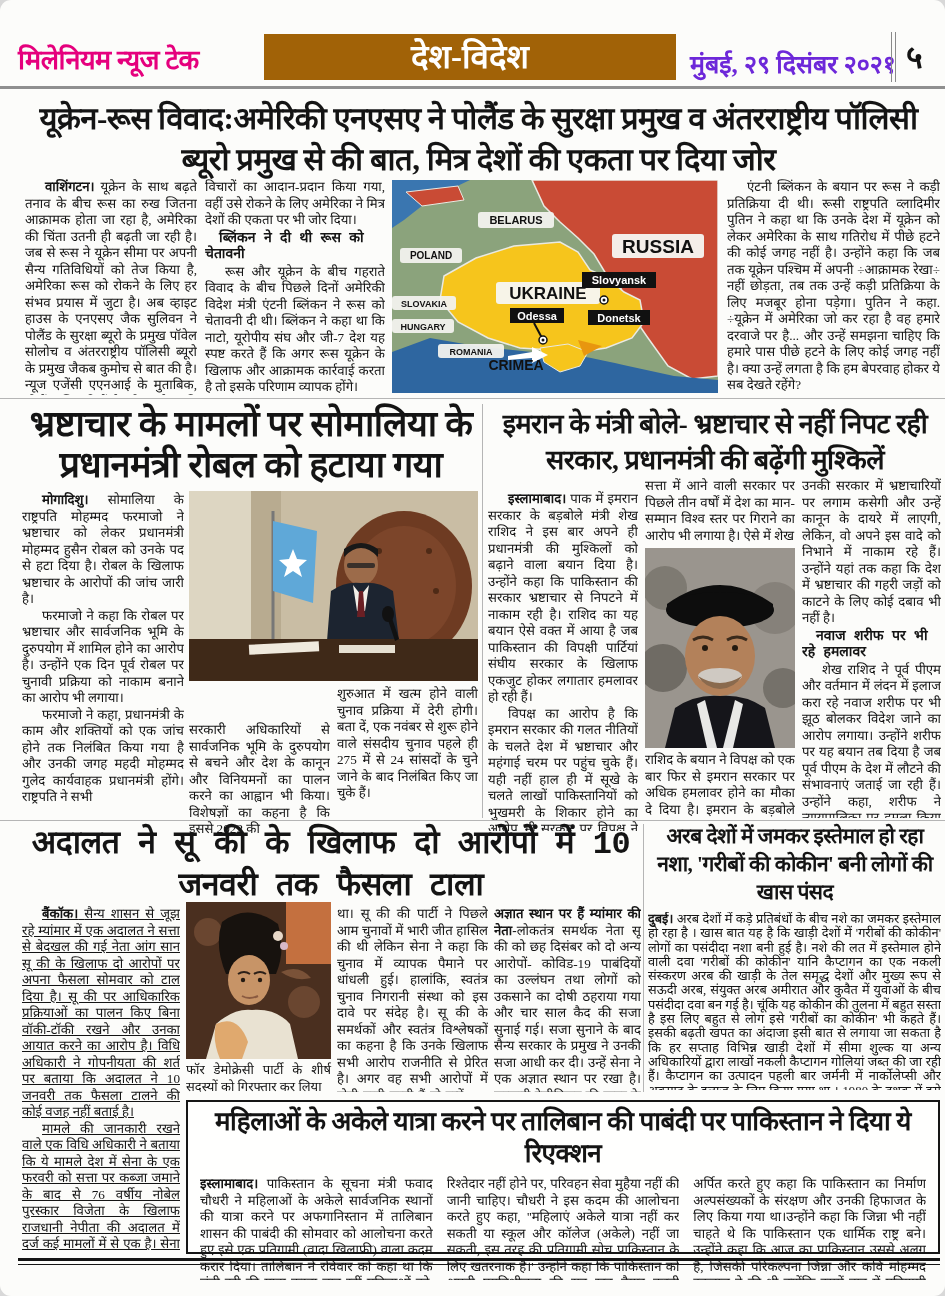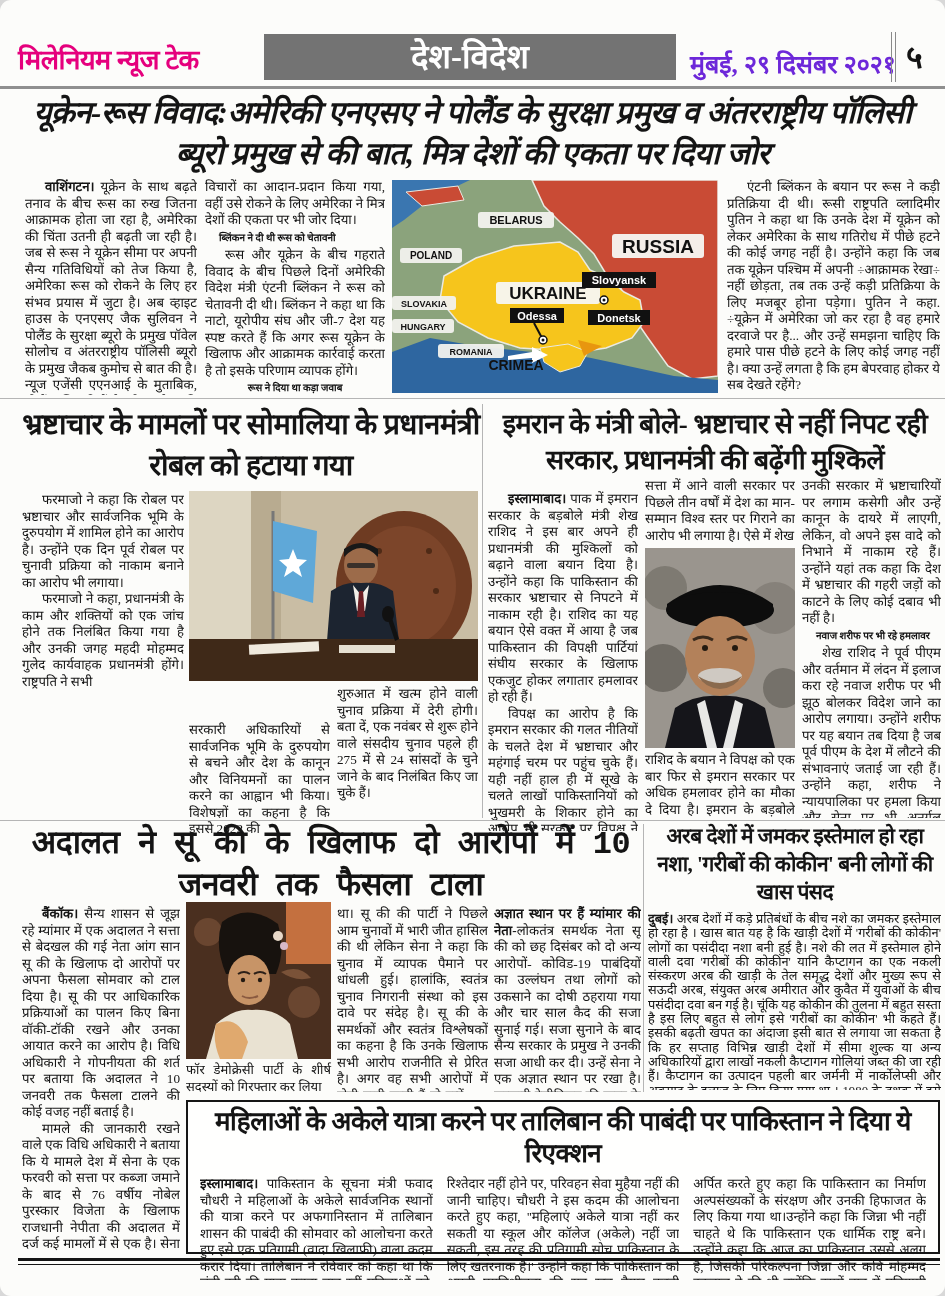--- a/index.html
+++ b/index.html
@@ -2,46 +2,46 @@
 <html><head>
 <meta charset="utf-8">
 <style>
   html,body{margin:0;padding:0;background:#d8d8d8;}
   .page{position:relative;width:945px;height:1296px;margin:0 auto;background:#fcfcfa;
         font-family:"Liberation Serif","DejaVu Serif",serif;color:#141414;overflow:hidden;border-radius:11px;}
   .abs{position:absolute;}
 
   
   .brand{font-size:27px;font-weight:bold;color:#e5007d;letter-spacing:-0.5px;white-space:nowrap;}
-  .section-box{background:#737373;color:#fff;text-align:center;font-weight:bold;font-size:33px;line-height:46px;}
+  .section-box{background:#a16207;color:#fff;text-align:center;font-weight:bold;font-size:33px;line-height:46px;}
   .edition-date{color:#6d28d9;font-weight:bold;font-size:25px;text-align:left;white-space:nowrap;}
   .pagenum{font-size:32px;font-weight:bold;}
   .vline{width:3px;border-left:1px solid #8a8a8a;border-right:1px solid #8a8a8a;}
 
   
   .rule-gray-thick{border-top:3px solid #8f8f8f;}
   .rule-gray{border-top:1px solid #b5b5b5;}
   .vdiv{border-left:1px solid #b5b5b5;width:0;}
   .rule-black-double{border-top:3px solid #151515;border-bottom:1px solid #151515;height:3px;}
 
   
   .hl{font-weight:bold;text-align:center;letter-spacing:-0.5px;}
   .hl-xl{font-size:31px;line-height:41px;}
-  .hl-lg{font-size:29px;line-height:41px;}
+  .hl-lg{font-size:36px;line-height:41px;}
   .hl-md{font-size:27px;line-height:36px;}
   .hl-suu{font-size:32px;line-height:42px;}
   .hl-sm{font-size:21px;line-height:28px;}
   .hl-box{font-size:26px;line-height:32px;}
 
   
   .copy{font-size:13.2px;line-height:16.5px;text-align:justify;overflow:hidden;}
   .copy p{margin:0;text-indent:20px;}
   .copy p.noind{text-indent:0;}
   .copy .dl{font-weight:bold;}
-  .copy h4{margin:1px 0;font-size:10px;font-weight:bold;text-align:left;text-indent:14px;}
+  .copy h4{margin:1px 0;font-size:14px;font-weight:bold;text-align:left;text-indent:14px;font-family:Liberation Mono, monospace;}
   .copy-tight{font-size:12.8px;line-height:14.3px;text-align:justify;overflow:hidden;}
   .caption{font-size:13px;line-height:16.5px;text-align:justify;}
 
   
   .tbox{border:2px solid #161616;background:#fffffe;}
   .tbox-cols{display:flex;gap:14px;padding:4px 12px 0 12px;}
   .tbox-cols .copy{flex:1;height:104px;}
 
   svg text{font-family:"Liberation Sans","DejaVu Sans",sans-serif;}
 </style>
@@ -50,21 +50,21 @@
 
 <div class="page">
 
   <div class="abs brand" style="left:18px;top:40px;">मिलेनियम न्यूज टेक</div>
   <div class="abs section-box" style="left:264px;top:34px;width:412px;height:46px;">देश-विदेश</div>
   <div class="abs edition-date" style="left:690px;top:46px;width:190px;">मुंबई, २९ दिसंबर २०२१</div>
   <div class="abs vline" style="left:891px;top:32px;height:50px;"></div>
   <div class="abs pagenum" style="left:906px;top:34px;">५</div>
   <div class="abs rule-gray-thick" style="left:0;top:86px;width:945px;"></div>
 
-  <h1 class="abs hl hl-xl" style="left:25px;top:92px;width:895px;margin:0;font-style:italic;">यूक्रेन-रूस विवाद:अमेरिकी एनएसए ने पोलैंड के सुरक्षा प्रमुख व अंतरराष्ट्रीय पॉलिसी ब्यूरो प्रमुख से की बात, मित्र देशों की एकता पर दिया जोर</h1>
+  <h1 class="abs hl hl-xl" style="left:25px;top:92px;width:895px;margin:6px;">यूक्रेन-रूस विवाद:अमेरिकी एनएसए ने पोलैंड के सुरक्षा प्रमुख व अंतरराष्ट्रीय पॉलिसी ब्यूरो प्रमुख से की बात, मित्र देशों की एकता पर दिया जोर</h1>
 
   <div class="abs copy" style="left:25px;top:179px;width:172px;height:216px;">
     <p><b class="dl">वाशिंगटन।</b> <span>यूक्रेन के साथ बढ़ते तनाव के बीच रूस का रुख जितना आक्रामक होता जा रहा है, अमेरिका की चिंता उतनी ही बढ़ती जा रही है। जब से रूस ने यूक्रेन सीमा पर अपनी सैन्य गतिविधियों को तेज किया है, अमेरिका रूस को रोकने के लिए हर संभव प्रयास में जुटा है। अब व्हाइट हाउस के एनएसए जैक सुलिवन ने पोलैंड के सुरक्षा ब्यूरो के प्रमुख पॉवेल सोलोच व अंतरराष्ट्रीय पॉलिसी ब्यूरो के प्रमुख जैकब कुमोच से बात की है। न्यूज एजेंसी एएनआई के मुताबिक, तीनों अधिकारियों के बीच यूक्रेन की सीमा पर रूसी गतिविधियों पर</span></p>
   </div>
 
   <div class="abs copy" style="left:205px;top:179px;width:180px;height:216px;">
     <p class="noind">विचारों का आदान-प्रदान किया गया, वहीं उसे रोकने के लिए अमेरिका ने मित्र देशों की एकता पर भी जोर दिया।</p>
     <h4>ब्लिंकन ने दी थी रूस को चेतावनी</h4>
     <p>रूस और यूक्रेन के बीच गहराते विवाद के बीच पिछले दिनों अमेरिकी विदेश मंत्री एंटनी ब्लिंकन ने रूस को चेतावनी दी थी। ब्लिंकन ने कहा था कि नाटो, यूरोपीय संघ और जी-7 देश यह स्पष्ट करते हैं कि अगर रूस यूक्रेन के खिलाफ और आक्रामक कार्रवाई करता है तो इसके परिणाम व्यापक होंगे।</p>
     <h4 style="text-align:center;text-indent:0;">रूस ने दिया था कड़ा जवाब</h4>
@@ -124,20 +124,21 @@
 
   <div class="abs copy" style="left:727px;top:179px;width:213px;height:216px;">
     <p>एंटनी ब्लिंकन के बयान पर रूस ने कड़ी प्रतिक्रिया दी थी। रूसी राष्ट्रपति व्लादिमीर पुतिन ने कहा था  कि उनके देश में यूक्रेन को लेकर अमेरिका के साथ गतिरोध में पीछे हटने की कोई जगह नहीं है। उन्होंने कहा कि जब तक यूक्रेन पश्चिम में अपनी ÷आक्रामक रेखा÷ नहीं छोड़ता, तब तक उन्हें कड़ी प्रतिक्रिया के लिए मजबूर होना पड़ेगा। पुतिन ने कहा. ÷यूक्रेन में अमेरिका जो कर रहा है वह हमारे दरवाजे पर है... और उन्हें समझना चाहिए कि हमारे पास पीछे हटने के लिए कोई जगह नहीं है। क्या उन्हें लगता है कि हम बेपरवाह होकर ये सब देखते रहेंगे?</p>
   </div>
 
   <div class="abs rule-gray" style="left:0;top:398px;width:945px;"></div>
 
   <h2 class="abs hl hl-lg" style="left:22px;top:404px;width:458px;margin:0;">भ्रष्टाचार के मामलों पर सोमालिया के प्रधानमंत्री रोबल को हटाया गया</h2>
 
   <div class="abs copy" style="left:22px;top:492px;width:162px;height:324px;">
+    <p><b class="dl">मोगादिशु।</b> <span>सोमालिया के राष्ट्रपति मोहम्मद फरमाजो ने भ्रष्टाचार को लेकर प्रधानमंत्री मोहम्मद हुसैन रोबल को उनके पद से हटा दिया है। रोबल के खिलाफ भ्रष्टाचार के आरोपों की जांच जारी है।</span></p>
     <p>फरमाजो ने कहा कि रोबल पर भ्रष्टाचार और सार्वजनिक भूमि के दुरुपयोग में शामिल होने का आरोप है। उन्होंने एक दिन पूर्व रोबल पर चुनावी प्रक्रिया को नाकाम बनाने का आरोप भी लगाया।</p>
     <p>फरमाजो ने कहा, प्रधानमंत्री के काम और शक्तियों को एक जांच होने तक निलंबित किया गया है और उनकी जगह महदी मोहम्मद गुलेद कार्यवाहक प्रधानमंत्री होंगे। राष्ट्रपति ने सभी</p>
   </div>
 
   <div class="abs" style="left:189px;top:491px;width:289px;height:190px;">
     <svg width="289" height="190" viewBox="0 0 289 190">
       <rect width="289" height="190" fill="#c9bda4"></rect>
       <rect x="0" y="0" width="62" height="150" fill="#ddd6c2"></rect>
       <rect x="62" y="0" width="30" height="150" fill="#b8ab90"></rect>
       <ellipse cx="215" cy="95" rx="68" ry="75" fill="#6e3b22"></ellipse>
@@ -215,21 +216,21 @@
   <div class="abs copy" style="left:802px;top:478px;width:139px;height:340px;">
     <p class="noind">उनकी सरकार में भ्रष्टाचारियों पर लगाम कसेगी और उन्हें कानून के दायरे में लाएगी, लेकिन, वो अपने इस वादे को निभाने में नाकाम रहे हैं। उन्होंने यहां तक कहा कि देश में भ्रष्टाचार की गहरी जड़ों को काटने के लिए कोई दबाव भी नहीं है।</p>
     <h4>नवाज शरीफ पर भी रहे हमलावर</h4>
     <p>शेख राशिद ने पूर्व पीएम और वर्तमान में लंदन में इलाज करा रहे नवाज शरीफ पर भी झूठ बोलकर विदेश जाने का आरोप लगाया। उन्होंने शरीफ पर यह बयान तब दिया है जब पूर्व पीएम के देश में लौटने की संभावनाएं जताई जा रही हैं। उन्होंने कहा, शरीफ ने न्यायपालिका पर हमला किया और सेना पर भी अनर्गल आरोप लगाए हैं।</p>
   </div>
 
   <div class="abs rule-gray" style="left:0;top:820px;width:945px;"></div>
 
   <h2 class="abs hl hl-suu" style="left:22px;top:824px;width:618px;margin:0;font-family:Liberation Mono, monospace;">अदालत ने सू की के खिलाफ दो आरोपों में 10 जनवरी तक फैसला टाला</h2>
 
-  <div class="abs copy" style="left:22px;top:906px;width:158px;height:346px;">
+  <div class="abs copy" style="left:22px;top:906px;width:158px;height:346px;text-decoration:underline;">
     <p><b class="dl">बैंकॉक।</b> <span>सैन्य शासन से जूझ रहे म्यांमार में एक अदालत ने सत्ता से बेदखल की गई नेता आंग सान सू की के खिलाफ दो आरोपों पर अपना फैसला सोमवार को टाल दिया है। सू की पर आधिकारिक प्रक्रियाओं का पालन किए बिना वॉकी-टॉकी रखने और उनका आयात करने का आरोप है। विधि अधिकारी ने गोपनीयता की शर्त पर बताया कि अदालत ने 10 जनवरी तक फैसला टालने की कोई वजह नहीं बताई है।</span></p>
     <p>मामले की जानकारी रखने वाले एक विधि अधिकारी ने बताया कि ये मामले देश में सेना के एक फरवरी को सत्ता पर कब्जा जमाने के बाद से 76 वर्षीय नोबेल पुरस्कार विजेता के खिलाफ राजधानी नेपीता की अदालत में दर्ज कई मामलों में से एक है। सेना ने सू की की निर्वाचित सरकार को सत्ता से हटा दिया था और उनकी नेशनल लीग</p>
   </div>
 
   <div class="abs" style="left:186px;top:902px;width:145px;height:157px;">
     <svg width="145" height="157" viewBox="0 0 145 157">
       <rect width="145" height="157" fill="#4a2f1f"></rect>
       <rect x="100" y="0" width="45" height="62" fill="#c4703f"></rect>
       <circle cx="22" cy="30" r="14" fill="#6a4630"></circle>
         <circle cx="118" cy="100" r="16" fill="#6a4630"></circle>

